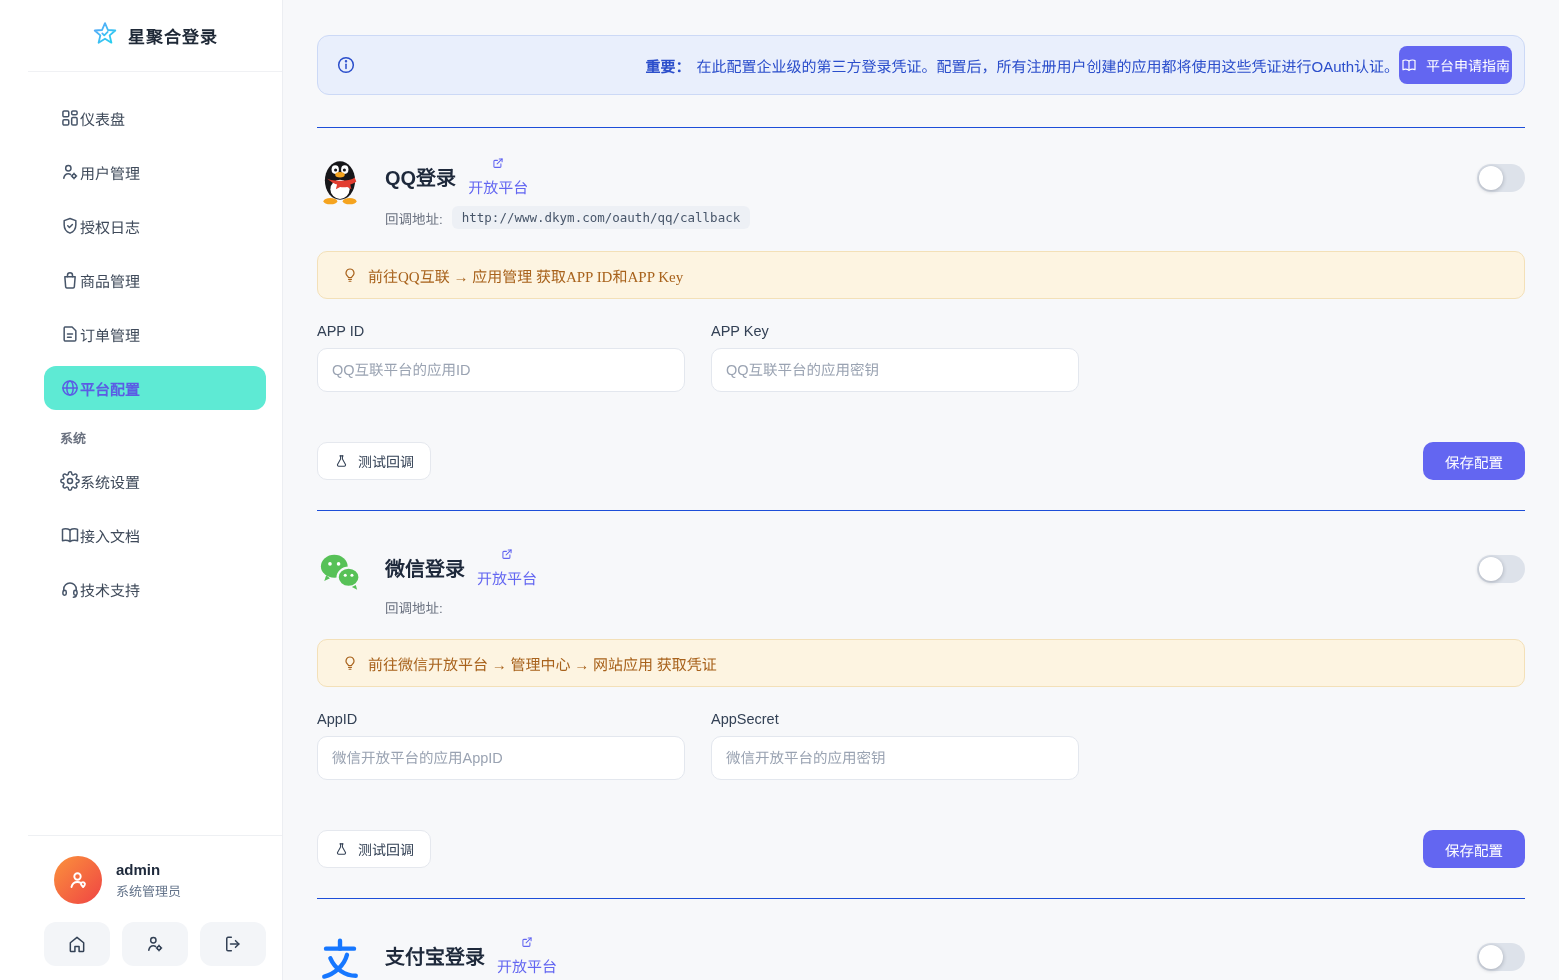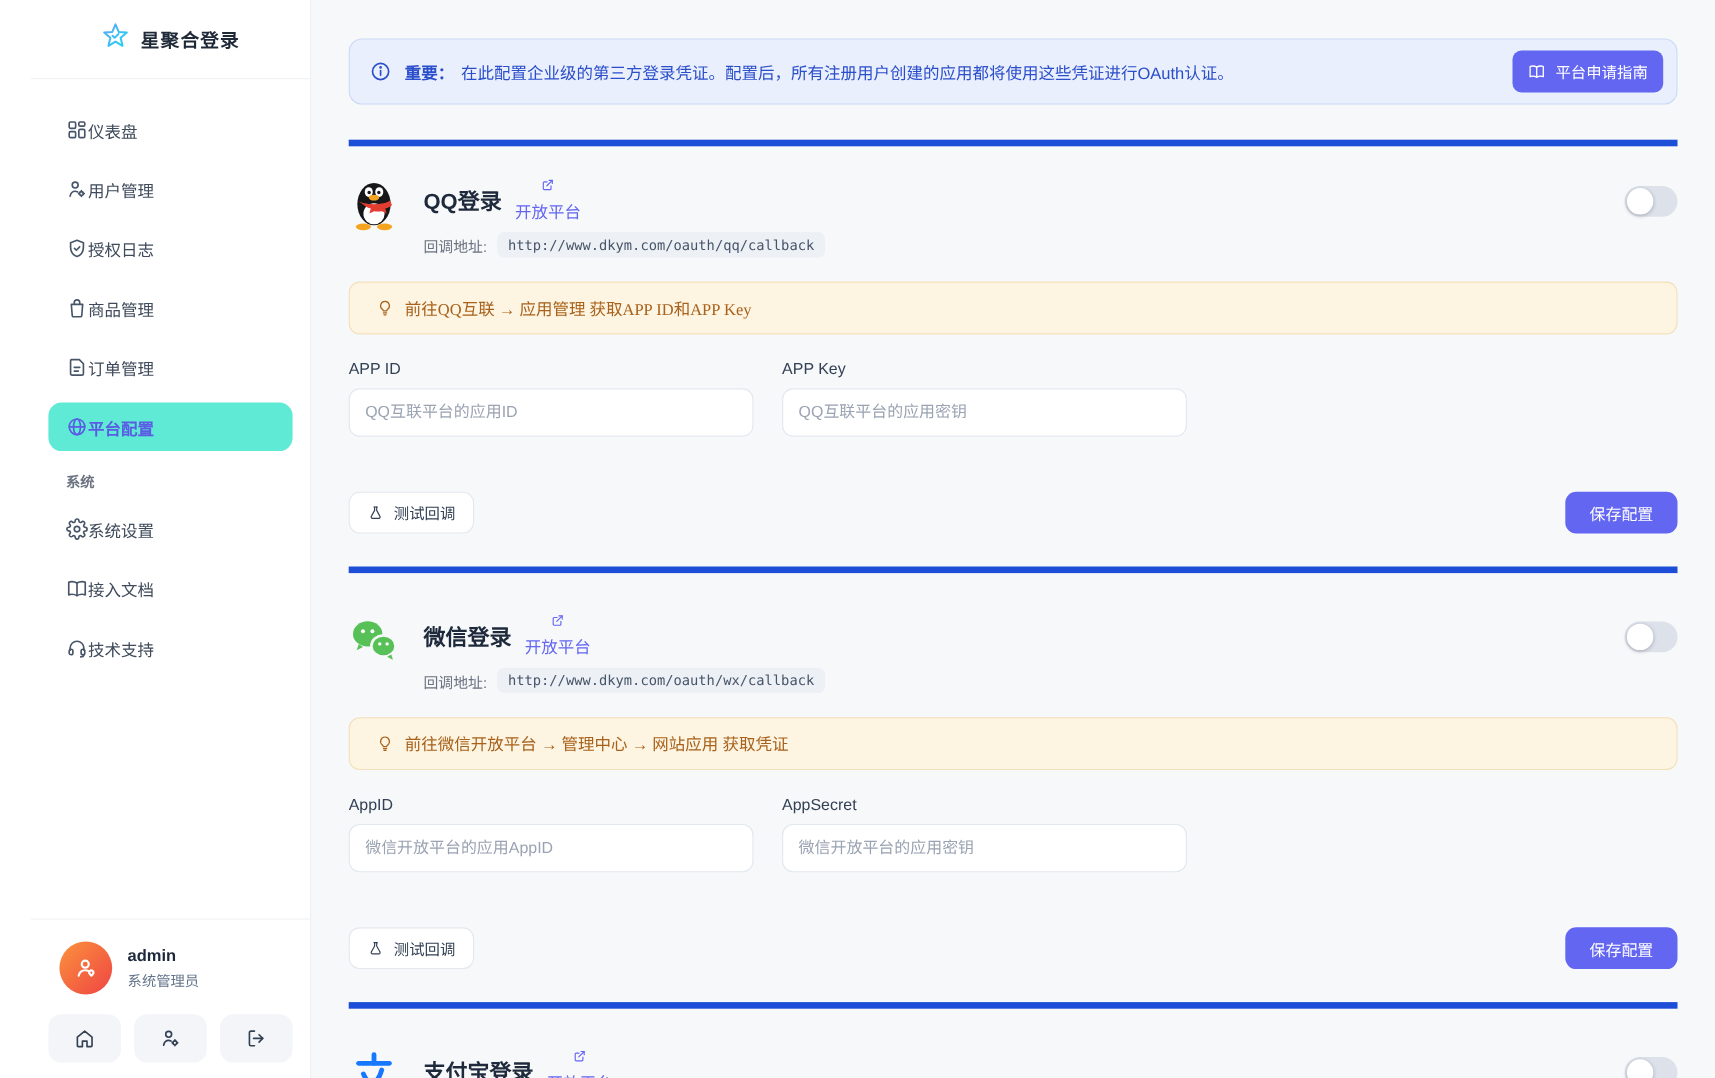--- a/index.html
+++ b/index.html
@@ -39,28 +39,28 @@
     stroke-linecap:round; stroke-linejoin:round; }
 
   
   .main { flex:1; padding:35px 34px 0; overflow:hidden; }
 
   .banner { height:60px; background:#e9effc; border:1px solid #ccd9f6; border-radius:12px;
     display:flex; align-items:center; padding:0 12px 0 18px; margin-bottom:32px; }
   .banner .info-ic { width:20px; height:20px; display:flex; }
   .banner .info-ic svg { width:20px; height:20px; stroke:#2b4ecb; fill:none; stroke-width:1.8;
     stroke-linecap:round; }
-  .banner-text { color:#2b4ecb; font-size:15px; margin-left:12px; flex:1; }
+  .banner-text { color:#2b4ecb; font-size:15px; margin-left:12px; flex:1;text-align:right; }
   .banner-text b { font-weight:700; margin-right:6px; }
-  .guide-btn { background:#6366f1; color:#ffffff; border:none; height:38px; padding:0 14px;
+  .guide-btn { background:#6366f1; color:#ffffff; border:none; height:38px; padding:0 2px;
     border-radius:8px; font-size:14px; display:flex; align-items:center; gap:9px; cursor:pointer; }
   .guide-btn svg { width:16px; height:16px; stroke:#ffffff; fill:none; stroke-width:1.8;
     stroke-linecap:round; stroke-linejoin:round; }
 
-  .provider { border-top:6px solid #1d4ed8; padding:36px 0 30px; }
+  .provider { border-top:1px solid #1d4ed8; padding:36px 0 30px; }
   .provider.first { padding-top:28px; }
   .prov-head { display:flex; align-items:flex-start; justify-content:space-between; }
   .prov-id { display:flex; gap:22px; align-items:flex-start; }
   .prov-icon { width:46px; height:50px; display:flex; align-items:center; justify-content:center; }
   .prov-title-row { display:flex; align-items:center; gap:12px; }
   .prov-title { font-size:20px; font-weight:700; color:#1e293b; }
   .ext-link { color:#6366f1; font-size:15px; display:flex; align-items:center; gap:6px;
     text-decoration:none; cursor:pointer;flex-direction:column; }
   .ext-link svg { width:14px; height:14px; stroke:#6366f1; fill:none; stroke-width:1.8;
     stroke-linecap:round; stroke-linejoin:round; }
@@ -364,21 +364,20 @@
                 <svg viewBox="0 0 24 24">
                     <path d="M14 5h5v5"></path>
                     <path d="M19 5l-8.5 8.5"></path>
                     <path d="M17 13.5V18a1.5 1.5 0 01-1.5 1.5h-9A1.5 1.5 0 015 18V9a1.5 1.5 0 011.5-1.5H11"></path>
                   </svg>
                 <span>开放平台</span>
               </a>
             </div>
             <div class="callback-row">
               <span class="cb-label">回调地址:</span>
-              <code class="cb-url">http://www.dkym.com/oauth/wx/callback</code>
             </div>
           </div>
         </div>
         <div class="toggle">
             <div class="knob"></div>
           </div>
       </div>
 
       <div class="tip">
         <svg viewBox="0 0 24 24">

